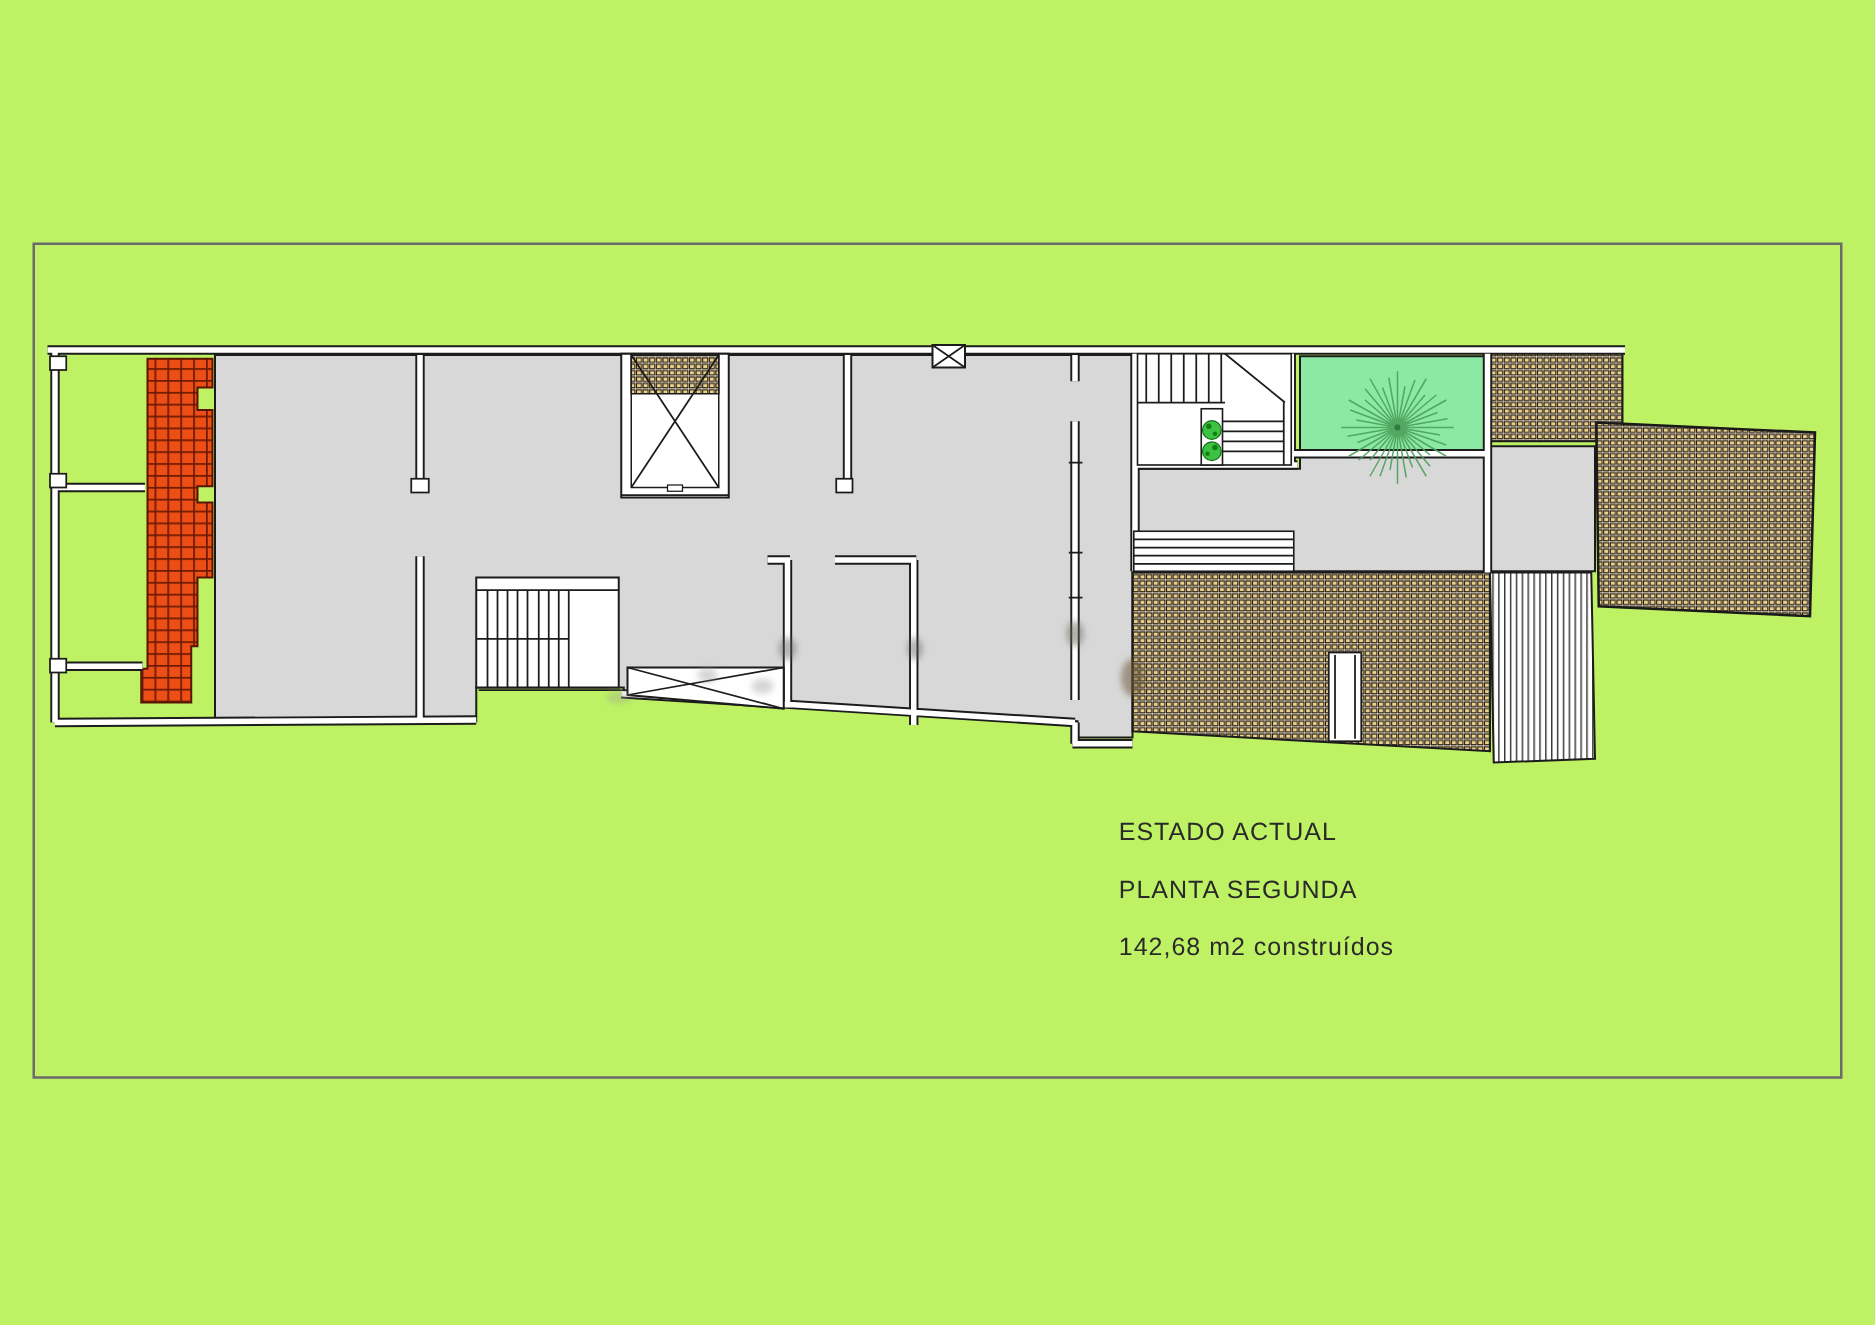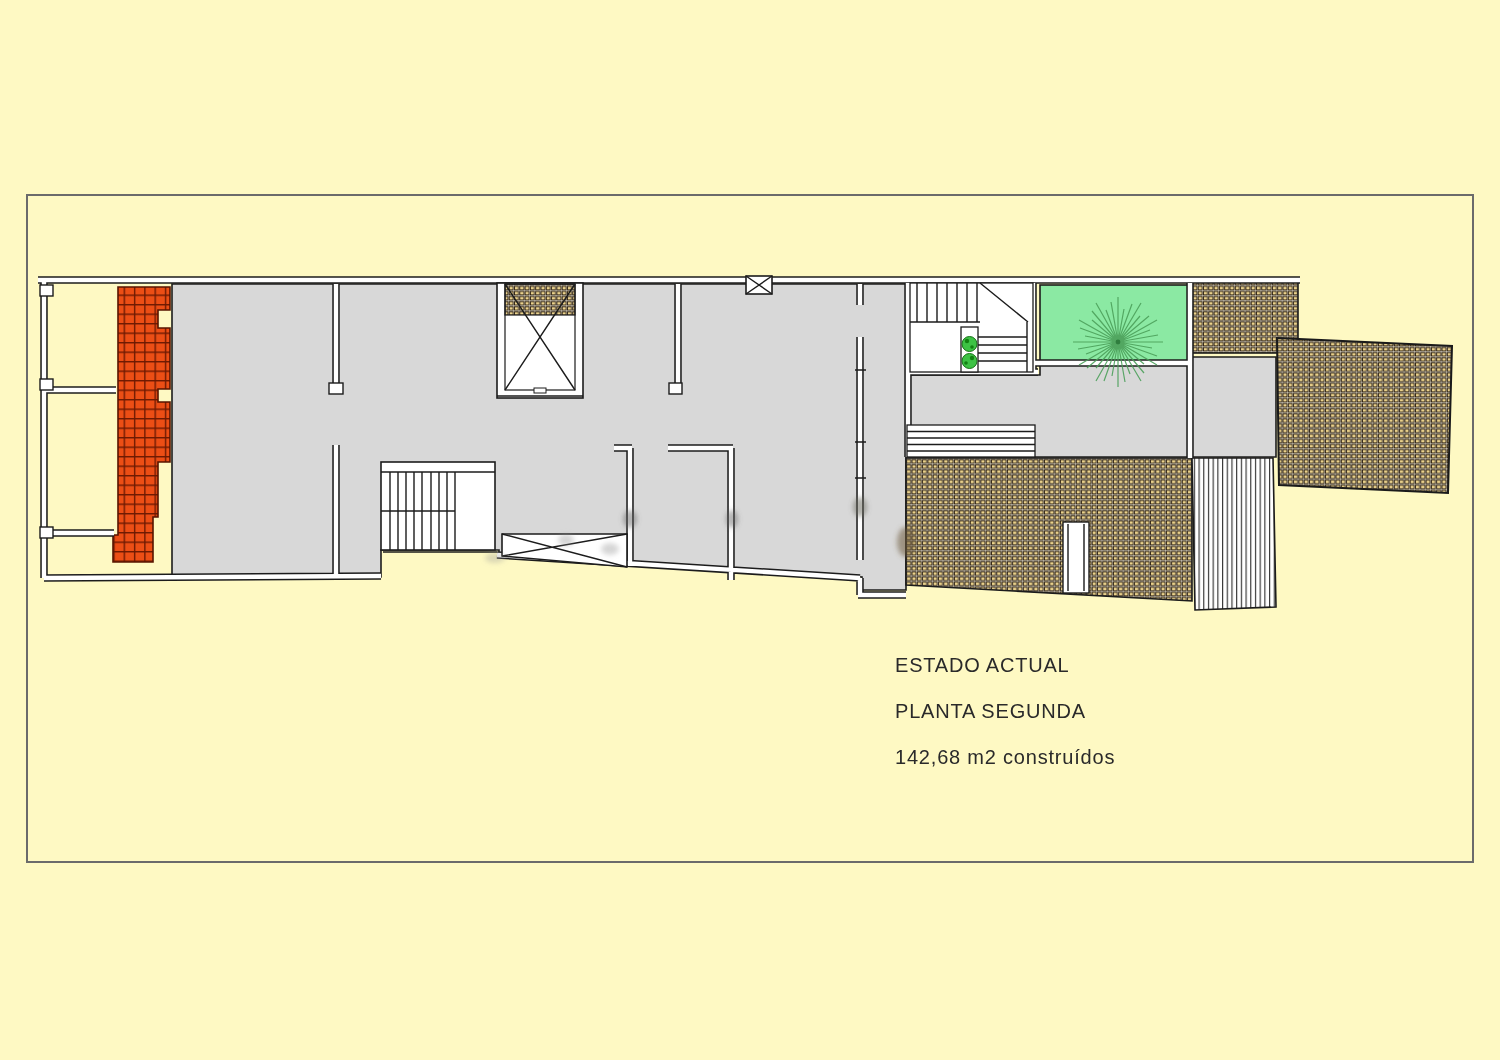--- a/index.html
+++ b/index.html
@@ -1,16 +1,16 @@
 <!DOCTYPE html>
 <html><head>
 <meta charset="utf-8">
 <style>
   html,body{margin:0;padding:0;background:#ffffff;}
-  .page{width:1500px;height:1060px;position:relative;background:#fef9c3;overflow:hidden;
+  .page{width:1500px;height:1060px;position:relative;background:#bef264;overflow:hidden;
         font-family:"Liberation Sans", sans-serif;}
   svg{display:block;}
   .wallb{stroke:#1c1c1c;stroke-width:7.5;fill:none;stroke-linecap:butt;}
   .wallw{stroke:#ffffff;stroke-width:4.4;fill:none;stroke-linecap:butt;}
   .thin{stroke:#1c1c1c;stroke-width:1.4;fill:none;}
   .blk{stroke:#1c1c1c;stroke-width:1.6;}
   .annot{font-family:"Liberation Sans", sans-serif;font-size:20px;fill:#2a2a2a;letter-spacing:0.8px;}
 </style>
 </head>
 <body>

